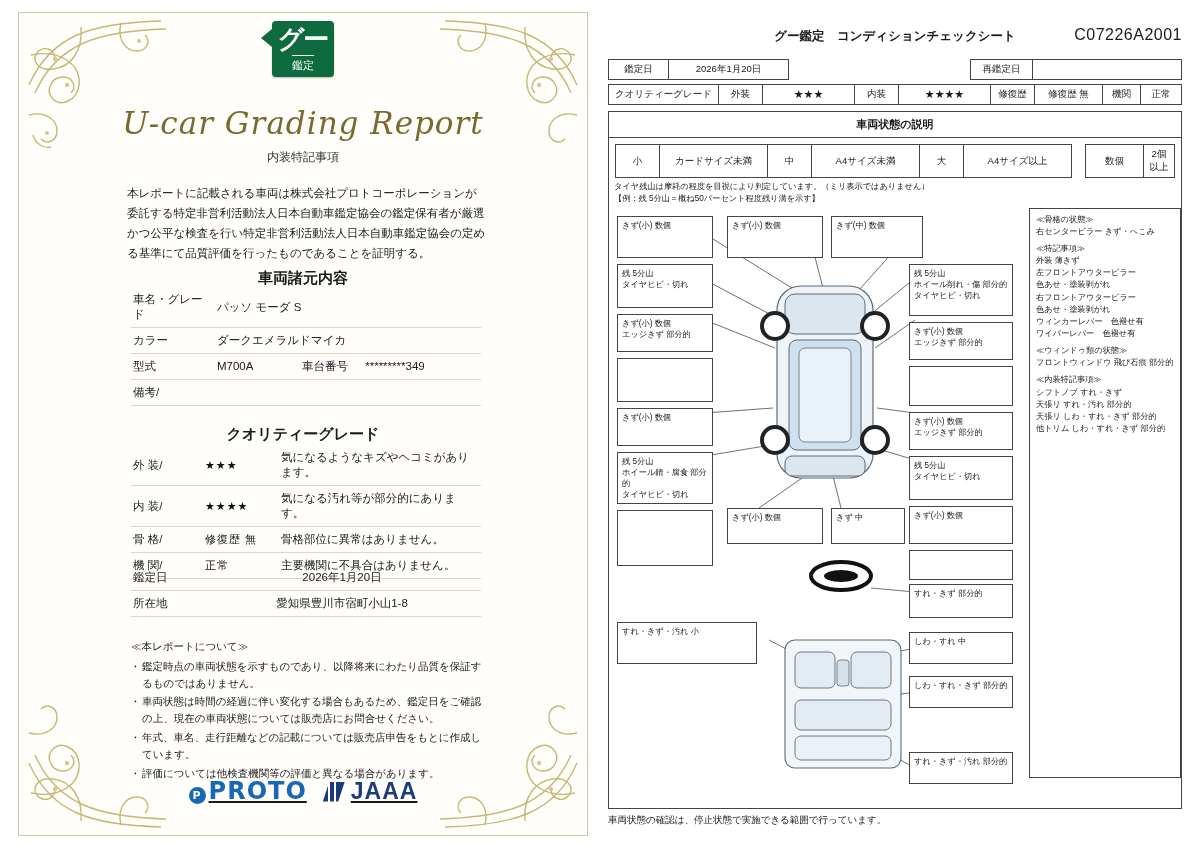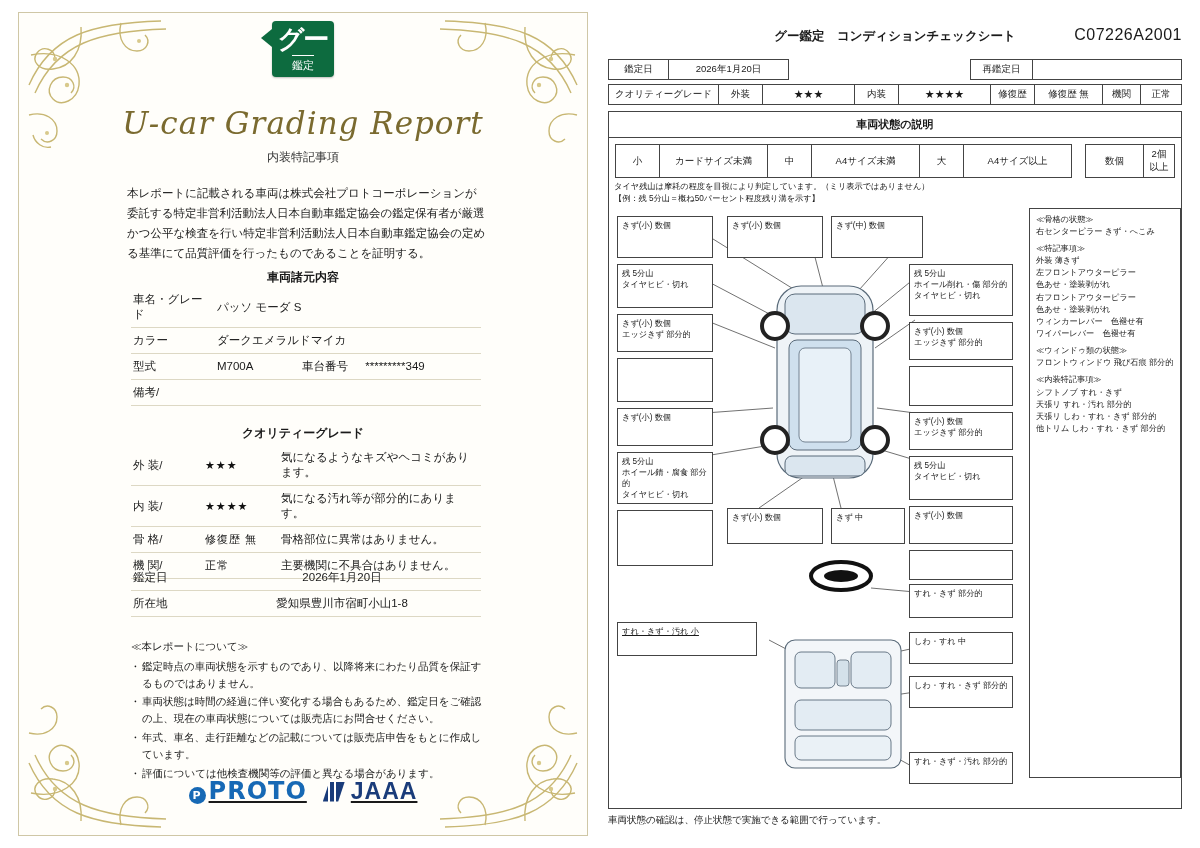--- a/index.html
+++ b/index.html
@@ -57,21 +57,21 @@
     position:absolute; left:0; right:0; top:136px;
     text-align:center; font-size:12px; color:#333;
   }
 
   .intro {
     position:absolute; left:108px; top:170px; width:360px;
     font-size:11.5px; line-height:1.75; color:#222;
   }
   .sec-title {
     position:absolute; left:0; right:0;
-    text-align:center; font-size:12px; font-weight:bold;
+    text-align:center; font-size:15px; font-weight:bold;
   }
 
   .tbl {
     position:absolute; left:112px; width:350px;
     border-collapse:collapse; font-size:11.5px;
   }
   .tbl td { padding:5px 2px; border-bottom:1px solid #ddd8c4; }
   .lbl { width:84px; color:#222; }
   .lbl2 { width:72px; color:#222; }
 
@@ -423,21 +423,21 @@
 
         <div class="cell" style="left:300px;top:298px;width:104px;height:38px;">きず(小) 数個</div>
         <div class="cell" style="left:8px;  top:302px;width:96px; height:56px;"></div>
 
         <div class="cell" style="left:118px;top:300px;width:96px; height:36px;">きず(小) 数個</div>
         <div class="cell" style="left:222px;top:300px;width:74px; height:36px;">きず 中</div>
 
         <div class="cell" style="left:300px;top:342px;width:104px;height:30px;"></div>
         <div class="cell" style="left:300px;top:376px;width:104px;height:34px;">すれ・きず 部分的</div>
 
-        <div class="cell" style="left:8px;  top:414px;width:140px;height:34px;text-decoration:underline;">すれ・きず・汚れ 小</div>
+        <div class="cell" style="left:8px;  top:414px;width:140px;height:42px;">すれ・きず・汚れ 小</div>
         <div class="cell" style="left:300px;top:424px;width:104px;height:32px;">しわ・すれ 中</div>
         <div class="cell" style="left:300px;top:468px;width:104px;height:32px;">しわ・すれ・きず 部分的</div>
         <div class="cell" style="left:300px;top:544px;width:104px;height:32px;">すれ・きず・汚れ 部分的</div>
 
         <div class="rightcol">
           <div class="h">≪骨格の状態≫</div>
           <div>右センターピラー きず・へこみ</div>
 
           <div class="h">≪特記事項≫</div>
           <div>外装 薄きず</div>

